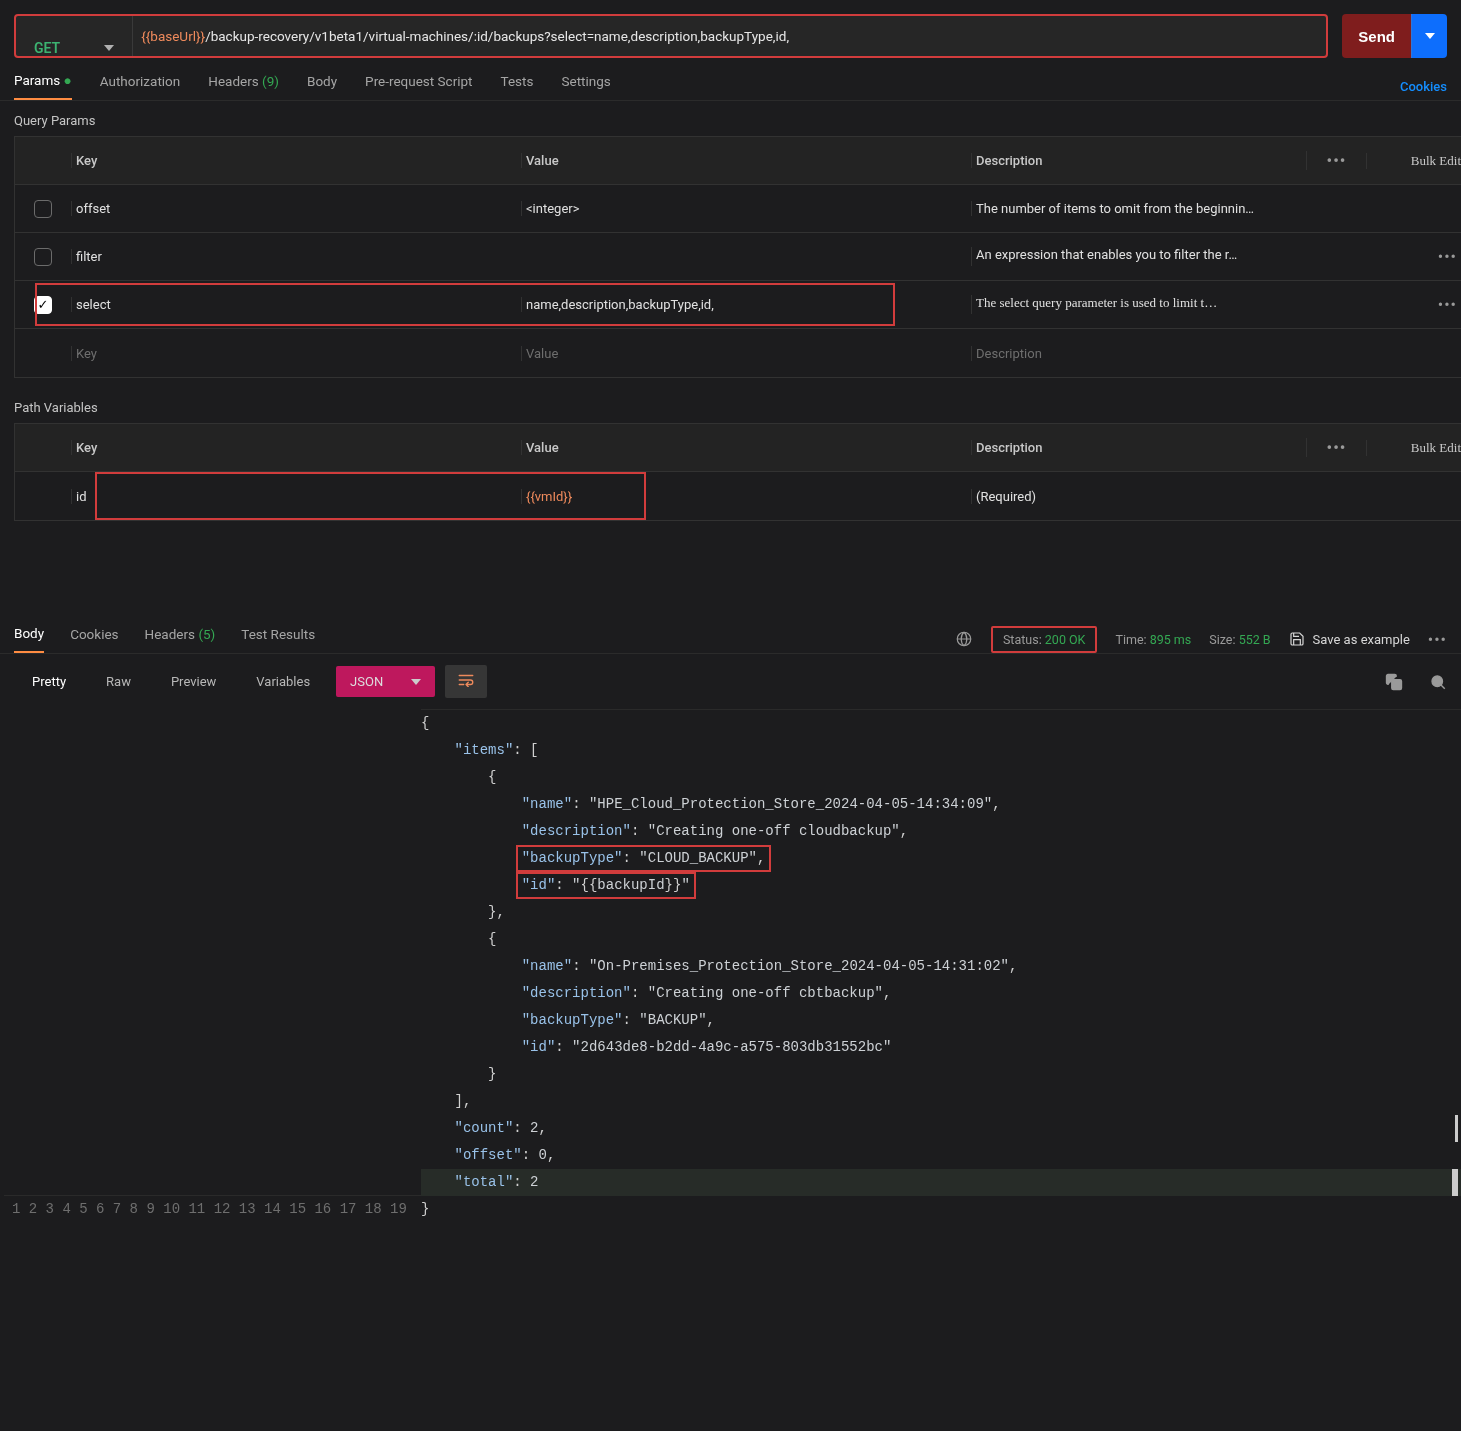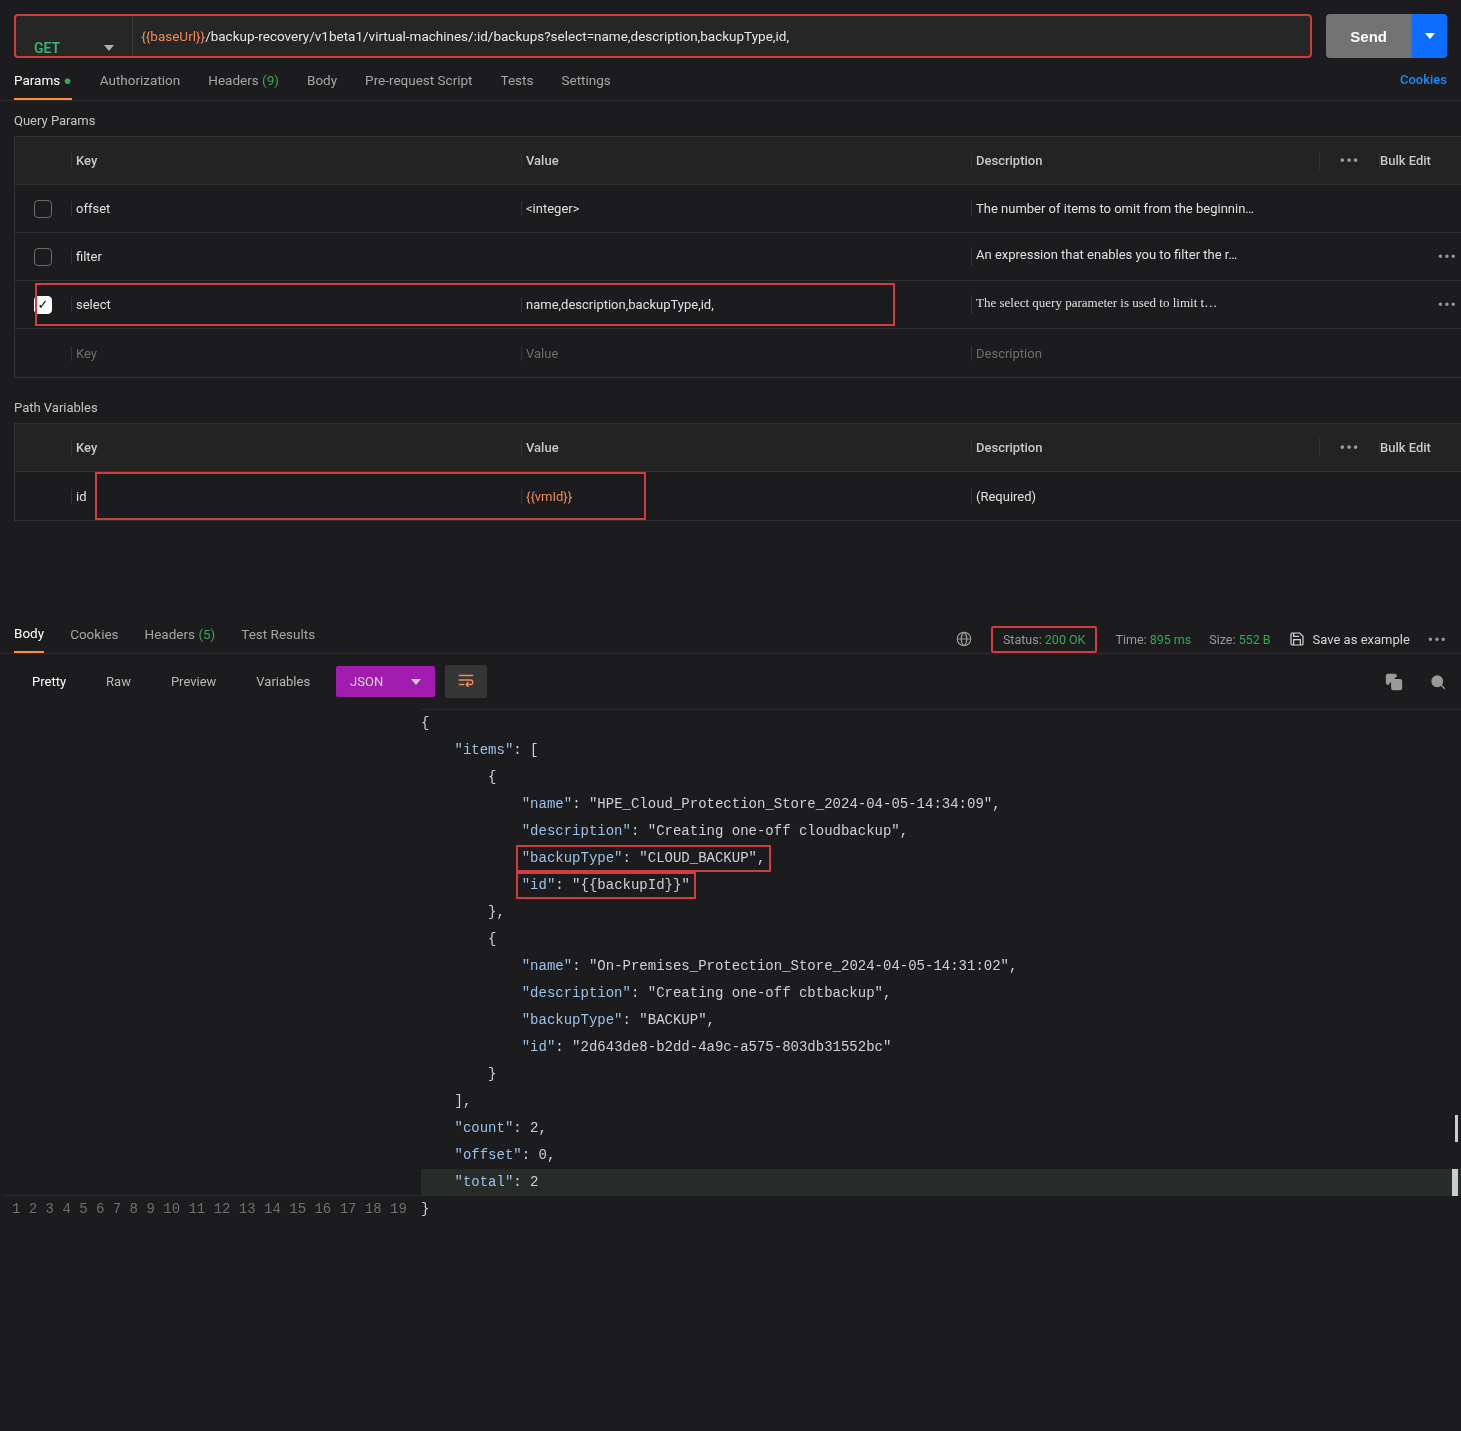--- a/index.html
+++ b/index.html
@@ -43,44 +43,45 @@
     display: flex;
     align-items: center;
     padding: 12px 8px;
     color: #e6e6e6;
     font-size: 13.5px;
     border-left: 1px solid #3a3a3a;
   }
   .url-input .var { color: #ee8a5c; }
   .send-btn-group { display: flex; }
   .send-btn {
-    background: #737373;
+    background: #7f1d1d;
     color: #fff;
     font-weight: 600;
     font-size: 15px;
-    padding: 0 24px;
+    padding: 0 16px;
     display: flex;
     align-items: center;
     border-radius: 4px 0 0 4px;
     border: none;
   }
   .send-caret {
     background: #0d6efd;
     width: 36px;
     display: flex;
     align-items: center;
     justify-content: center;
     border-left: 1px solid #3077d8;
     border-radius: 0 4px 4px 0;
   }
   .send-caret svg { fill: #fff; }
 
   
   .tab-strip {
     display: flex;
+    align-items: center;
     padding: 14px 14px 0 14px;
     gap: 28px;
     border-bottom: 1px solid #2b2b2b;
   }
   .tab {
     color: #a5a5a5;
     padding-bottom: 10px;
     font-size: 13.5px;
   }
   .tab.active {
@@ -101,21 +102,21 @@
     border-bottom: 1px solid #323232;
     min-height: 48px;
     align-items: center;
   }
   .data-table .row:last-child { border-bottom: none; }
   .cell-check { width: 56px; display: flex; justify-content: center; }
   .cell-key   { width: 450px; padding: 0 4px; border-left: 1px solid #323232; }
   .cell-val   { width: 450px; padding: 0 4px; border-left: 1px solid #323232; }
   .cell-desc  { flex: 1; padding: 0 4px; border-left: 1px solid #323232; white-space: nowrap; overflow: hidden; text-overflow: ellipsis;}
   .cell-act   { width: 60px; display:flex; justify-content:center; border-left:1px solid #323232;}
-  .cell-bulk  { width: 82px; text-align:left; color:#c8c8c8; border-left:1px solid #323232;}
+  .cell-bulk  { width: 95px; text-align:right; color:#c8c8c8; border-left:1px solid #323232;font-family:Liberation Serif, serif;}
   .hdr-row   { background: #232323; color: #c8c8c8; font-weight: 500; }
   .hdr-row .cell-check { visibility: hidden; }
   .placeholder { color: #6e6e6e; }
   .checkbox {
     width: 18px; height: 18px; border: 1.5px solid #6b6b6b; border-radius: 4px;
     display:flex; align-items:center; justify-content:center;
   }
   .checkbox.checked { background:#fff; border-color:#fff; color:#000;}
   .dots { color:#9a9a9a; font-size:16px; letter-spacing:1px;}
 
@@ -148,21 +149,21 @@
   .resp-right .pair { color:#9a9a9a; font-size:12.5px;}
   .resp-right .pair .v { color:#34a853; }
   .status-box { border:2px solid #d13c3c; padding:4px 10px; border-radius:2px;}
   .net-icon { fill:#9a9a9a;}
   .save-ex { display:flex; align-items:center; gap:8px; color:#d6d6d6;}
 
   
   .view-strip { display:flex; align-items:center; gap:4px; padding:10px 14px;}
   .view-tab { padding:10px 18px; color:#b7b7b7; border-radius:2px;}
   .view-tab.active { color:#fff; }
-  .format-select { background:#a21caf; padding:8px 14px; border-radius:2px; display:flex; align-items:center; gap:28px; color:#ddd; margin-left:4px;}
+  .format-select { background:#be185d; padding:8px 14px; border-radius:2px; display:flex; align-items:center; gap:28px; color:#ddd; margin-left:4px;}
   .wrap-btn { background:#363636; padding:8px 12px; border-radius:2px; margin-left:6px;}
   .wrap-btn svg{fill:#ee8a5c;}
   .view-right { margin-left:auto; display:flex; gap:26px;}
   .view-right svg{fill:#9a9a9a;}
 
   
   .code {
     font-family: SFMono-Regular, Consolas, "Liberation Mono", Menlo, monospace;
     font-size: 14px;
     line-height: 27px;

